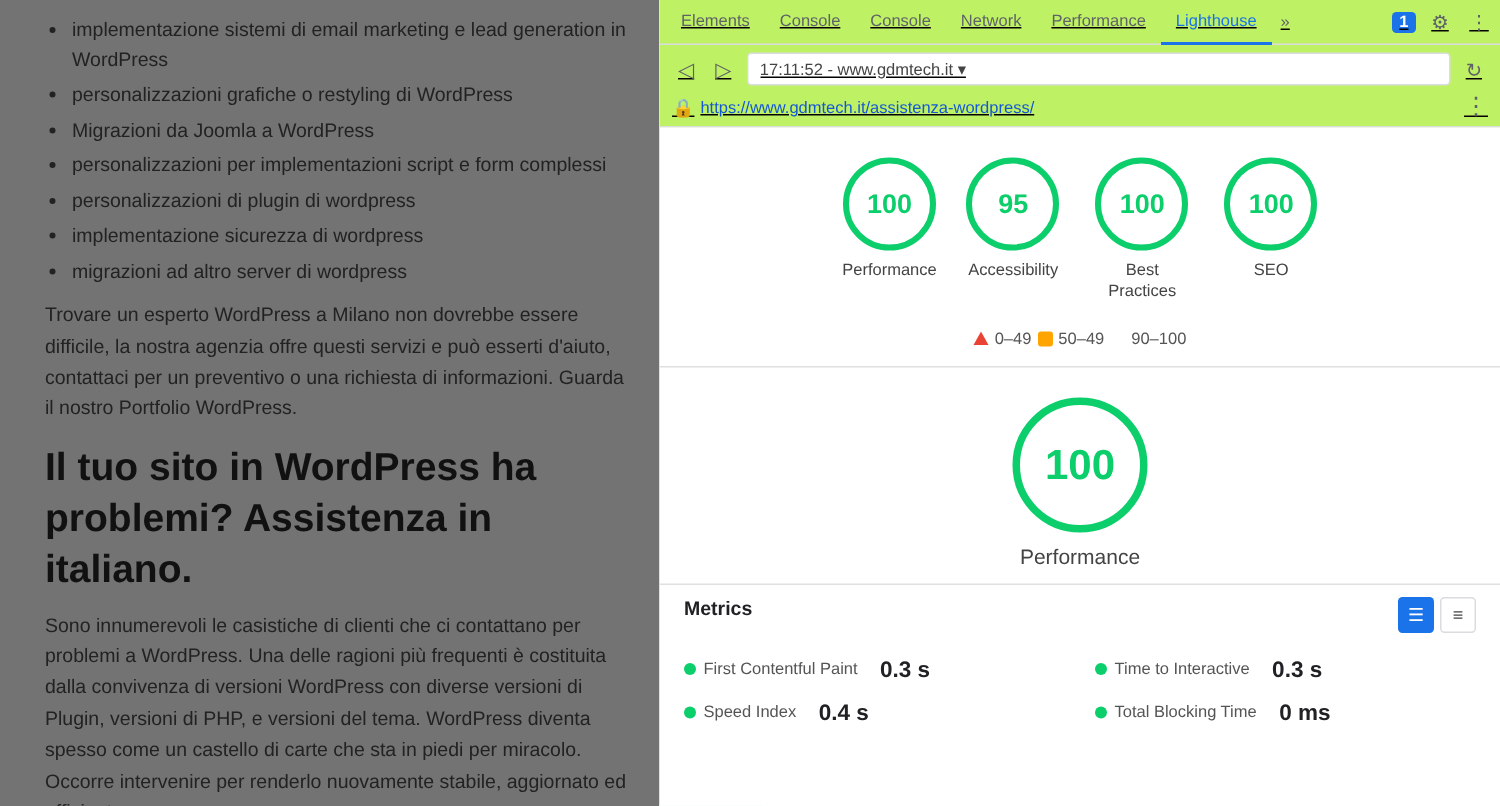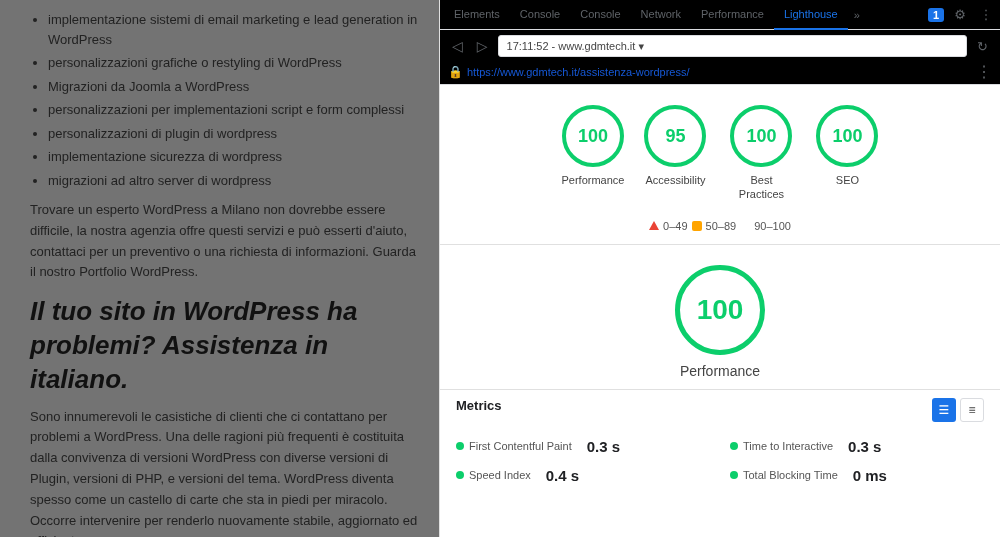--- a/index.html
+++ b/index.html
@@ -38,39 +38,39 @@
       color: #222;
       margin-bottom: 12px;
     }
     .heading-large {
       font-size: 26px;
       font-weight: 700;
       line-height: 1.3;
       color: #111;
       margin-bottom: 10px;
       margin-top: 8px;
-      font-style: italic;
     }
 
     
     #right-panel {
       width: 560px;
       height: 537px;
       background: #f8f9fa;
       display: flex;
       flex-direction: column;
       overflow: hidden;
     }
 
     
     .devtools-toolbar {
-      background: #000000;
+      background: #bef264;
       border-bottom: 1px solid #dadce0;
       display: flex;
       flex-direction: column;
+      text-decoration: underline;
     }
     .devtools-tabs {
       display: flex;
       align-items: center;
       padding: 0 4px;
       height: 30px;
       border-bottom: 1px solid #dadce0;
     }
     .devtools-tab {
       padding: 0 10px;
@@ -407,21 +407,21 @@
         </div>
       </div>
 
     <div class="score-legend">
       <div class="legend-item">
         <div class="legend-triangle"></div>
         <span>0–49</span>
       </div>
       <div class="legend-item">
         <div class="legend-square"></div>
-        <span>50–89</span>
+        <span>50–49</span>
       </div>
       <div class="legend-item">
         <div class="legend-dot"></div>
         <span>90–100</span>
       </div>
     </div>
 
     <div class="divider"></div>
 
     <div class="perf-section">

